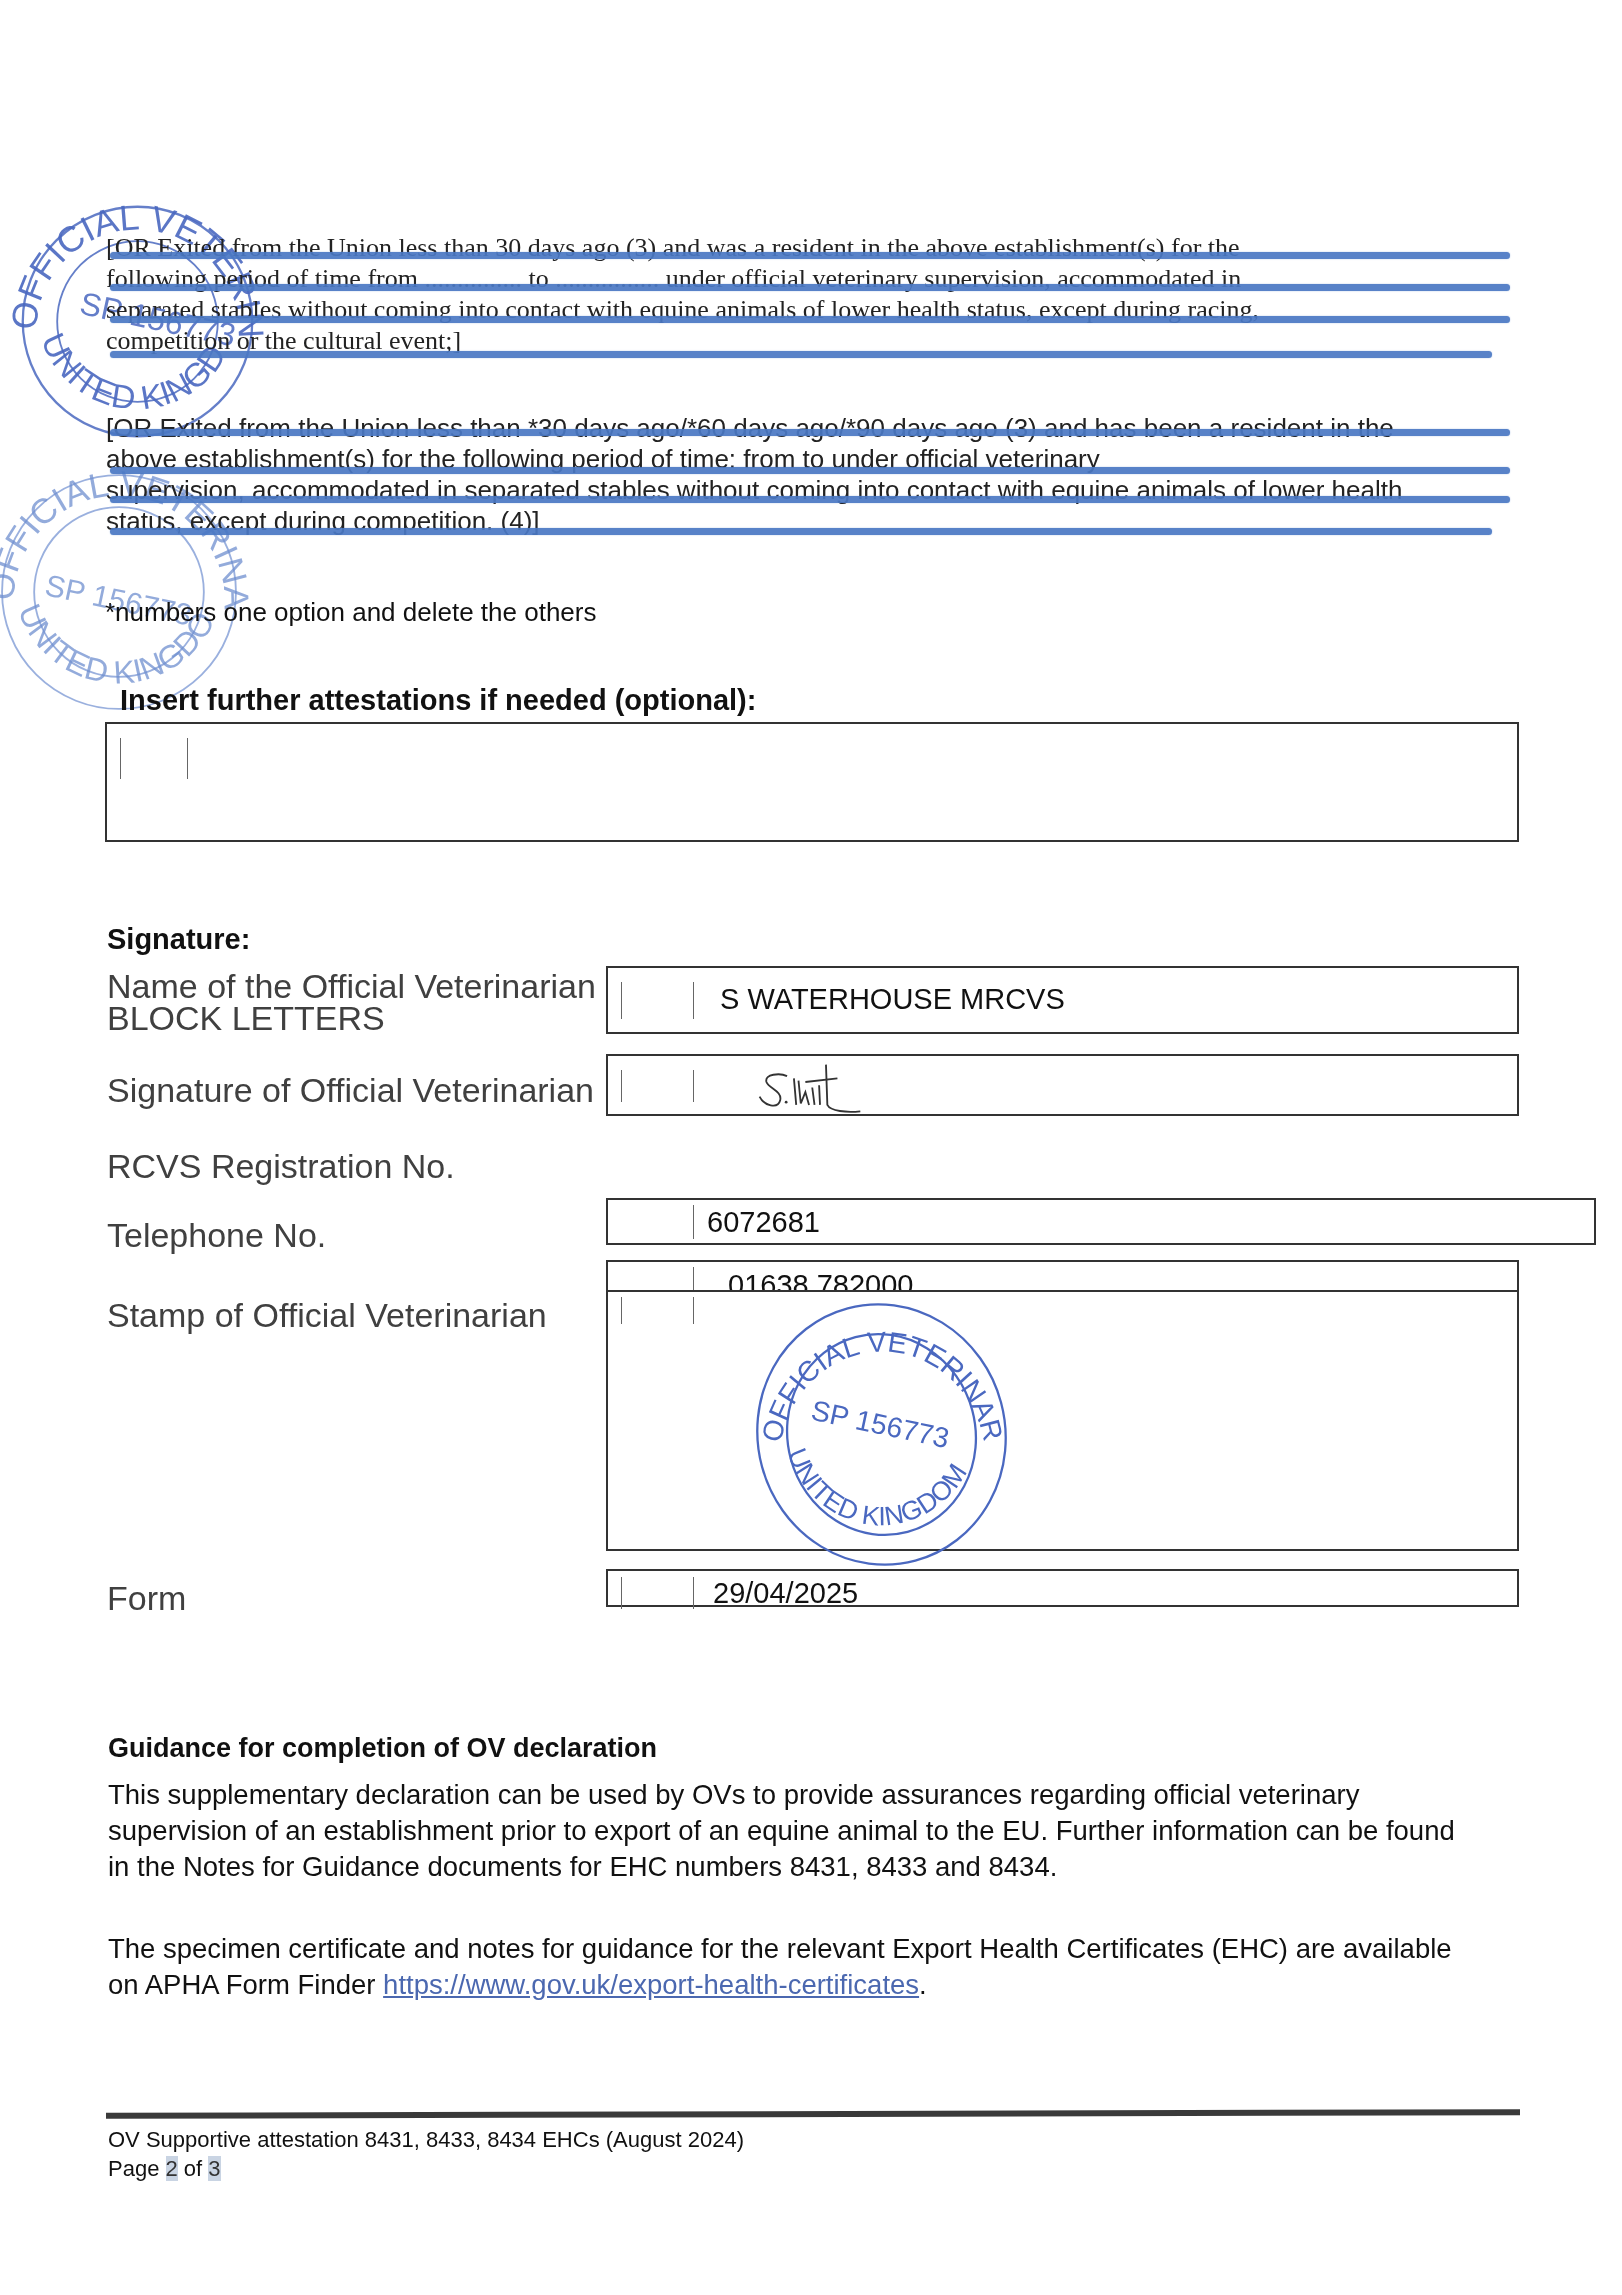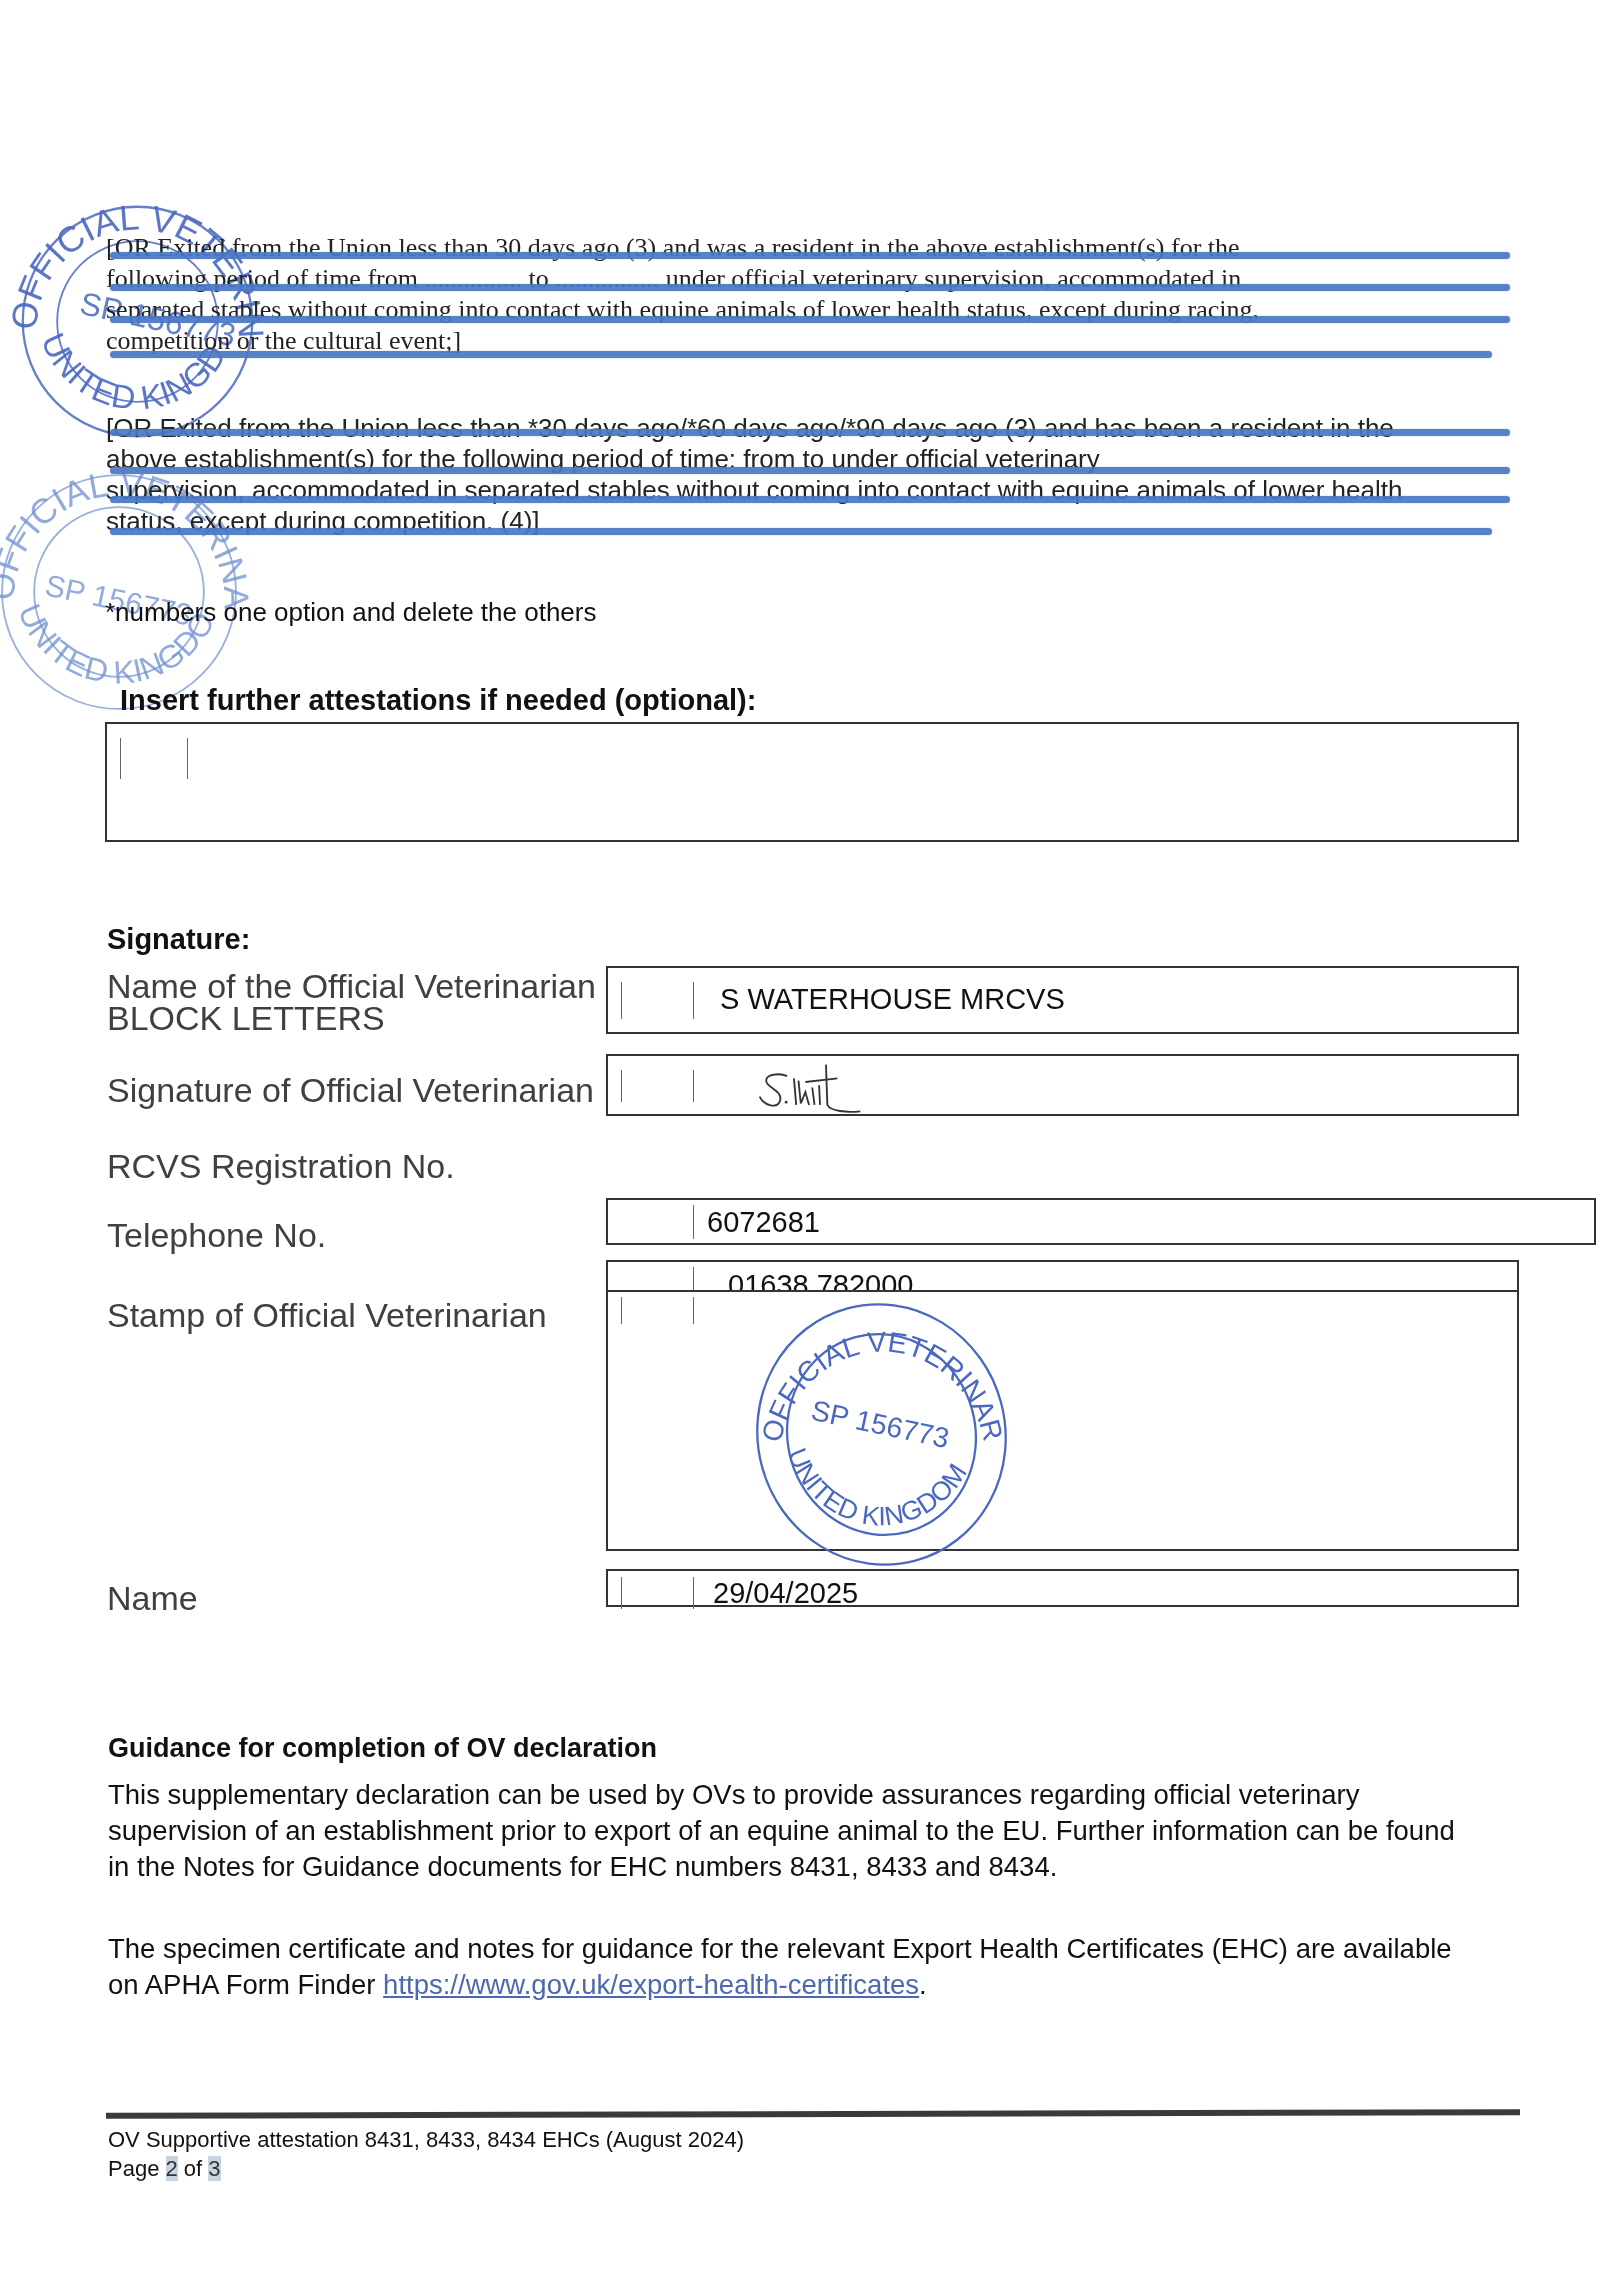--- a/index.html
+++ b/index.html
@@ -143,21 +143,21 @@
     <path id="arcTop3" d="M 80,320 A 225,240 0 0 1 520,300"></path>
     <path id="arcBot3" d="M 95,340 A 215,230 0 0 0 500,350"></path>
   </defs>
   <ellipse cx="300" cy="300" rx="270" ry="285" fill="none" stroke="#4a68c0" stroke-width="5" transform="rotate(-15 300 300)"></ellipse>
   <ellipse cx="300" cy="300" rx="205" ry="220" fill="none" stroke="#4a68c0" stroke-width="5" transform="rotate(-15 300 300)"></ellipse>
   <text font-family="Liberation Sans, sans-serif" font-size="62" fill="#4a68c0"><textPath href="#arcTop3">OFFICIAL VETERINARIAN</textPath></text>
   <text font-family="Liberation Sans, sans-serif" font-size="58" fill="#4a68c0"><textPath href="#arcBot3">UNITED KINGDOM</textPath></text>
   <text x="140" y="300" font-family="Liberation Sans, sans-serif" font-size="62" fill="#4a68c0" transform="rotate(12 300 300)">SP 156773</text>
 </svg>
 
-<div class="field-label" style="top:1582px;">Name</div>
+<div class="field-label" style="top:1582px;">Form</div>
 <div class="box" style="left:606px; top:1569px; width:913px; height:38px;">
   <div class="box-field-inner" style="height:32px; top:5.5px;"></div>
   <div class="box-field-inner2" style="height:32px; top:5.5px; left:85px;"></div>
   <div class="field-value" style="left:105px; top:5.5px;">29/04/2025</div>
 </div>
 
 <div class="abs" style="left:108px; top:1733px; font-size:27px; font-weight:bold; color:#111;">Guidance for completion of OV declaration</div>
 <div class="guidance-text" style="top:1777px;">
   <span class="para-line">This supplementary declaration can be used by OVs to provide assurances regarding official veterinary</span>
   <span class="para-line">supervision of an establishment prior to export of an equine animal to the EU. Further information can be found</span>

